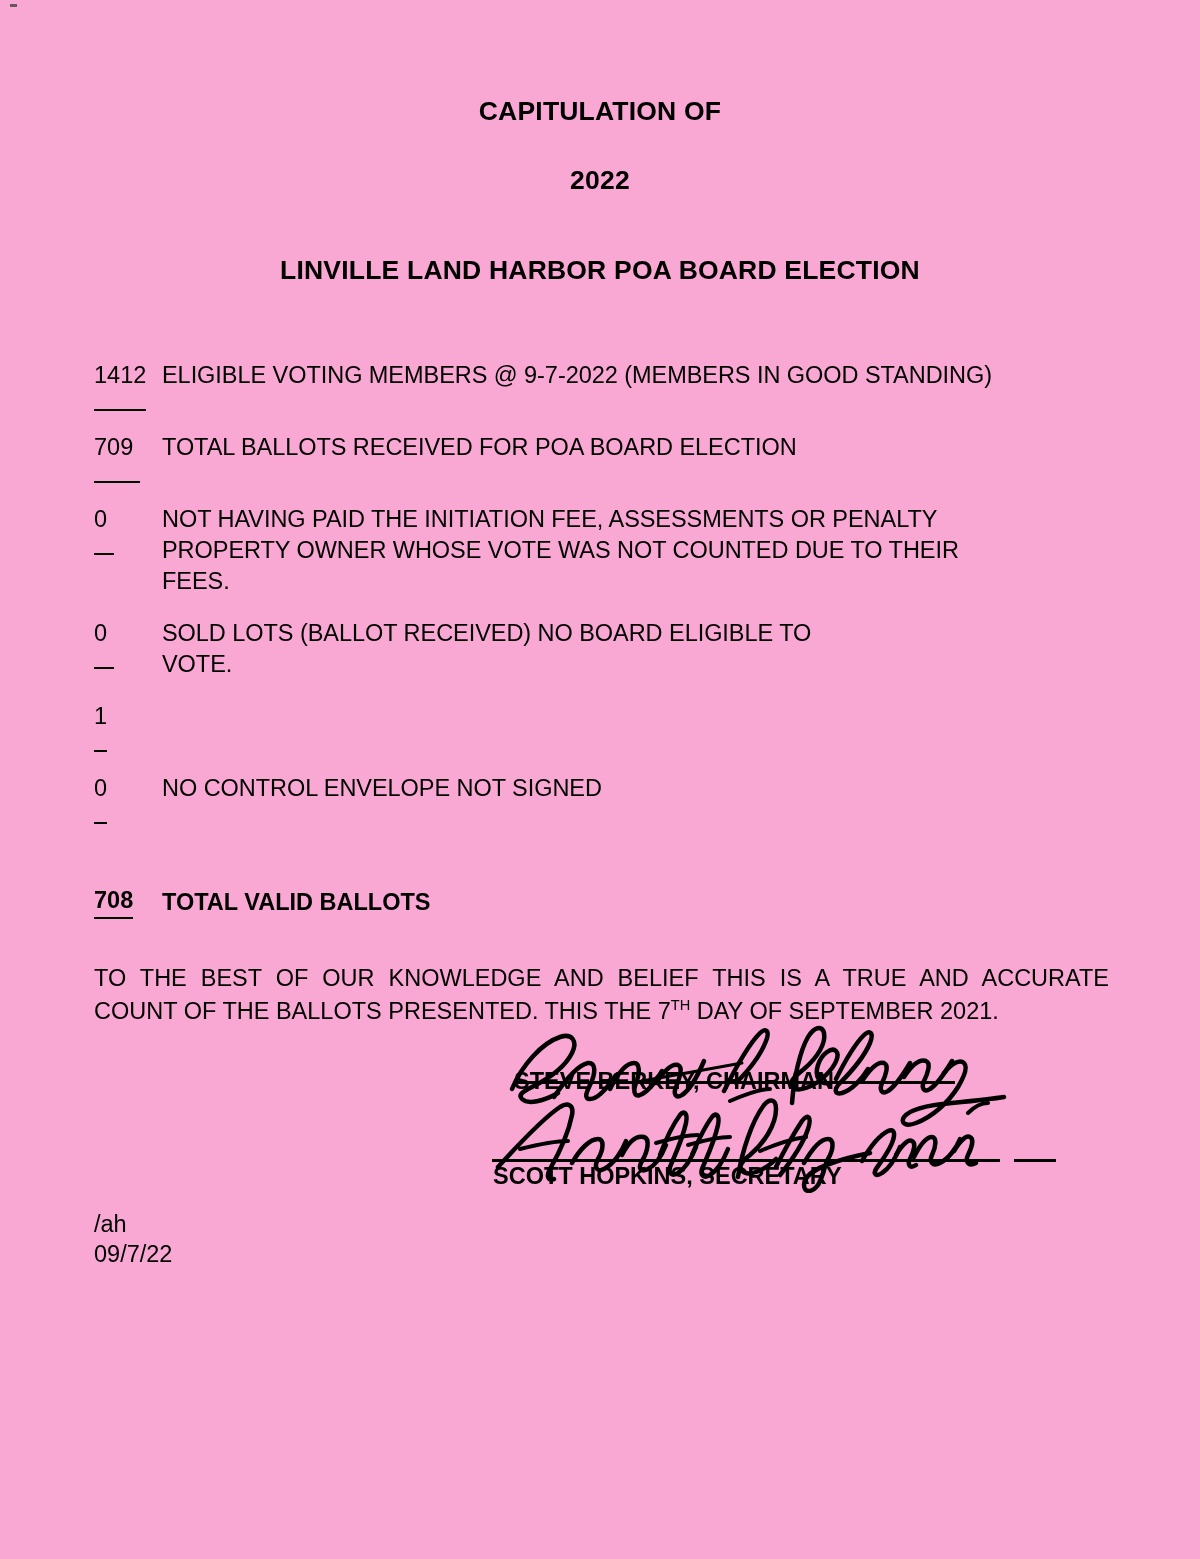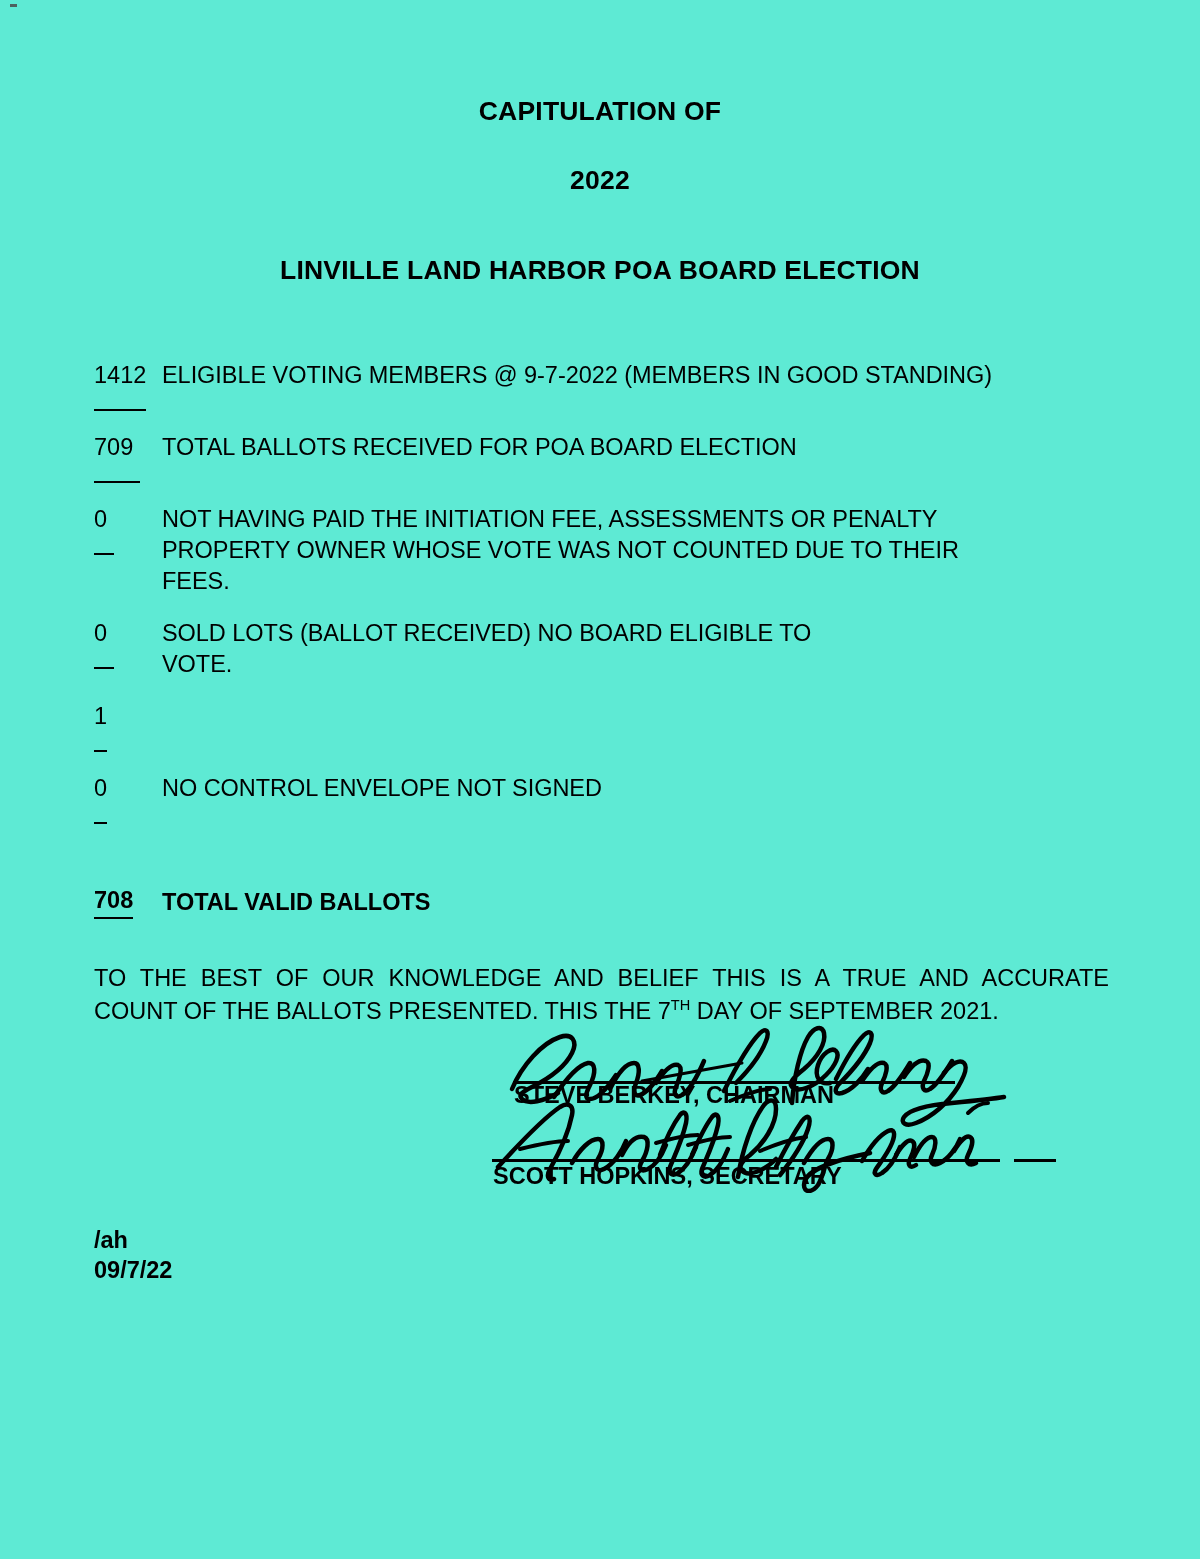--- a/index.html
+++ b/index.html
@@ -9,21 +9,21 @@
   }
   body {
     font-family: "Liberation Sans", sans-serif;
     color: #000000;
     -webkit-font-smoothing: antialiased;
   }
   .page {
     position: relative;
     width: 1200px;
     height: 1559px;
-    background: #5eead4;
+    background: #f9a8d4;
     overflow: hidden;
   }
 
   
   .scan-speck {
     position: absolute;
     left: 10px;
     top: 4px;
     width: 7px;
     height: 3px;
@@ -153,34 +153,34 @@
   .sig-rule-2 { left: 398px; top: 38px; width: 508px; }
   .sig-rule-2b { left: 920px; top: 38px; width: 42px; }
 
   .sig-name {
     position: absolute;
     font-weight: bold;
     font-size: 23.5px;
     line-height: 28px;
     white-space: nowrap;
   }
-  .sig-name-1 { left: 420px; top: 40px; }
+  .sig-name-1 { left: 420px; top: 26px; }
   .sig-name-2 { left: 399px; top: 41px; }
 
   .sig-ink {
     position: absolute;
     pointer-events: none;
   }
   .sig-ink-1 { left: 398px; top: -24px; }
   .sig-ink-2 { left: 390px; top: -28px; }
 
   
   .footer {
-    margin-top: 34px;
-    font-weight: bold;
+    margin-top: 18px;
+    font-weight: normal;
     font-size: 23.5px;
     line-height: 30px;
   }
   .footer .line { display: block; }
 </style>
 </head>
 <body>
 
 <div class="page">
 

